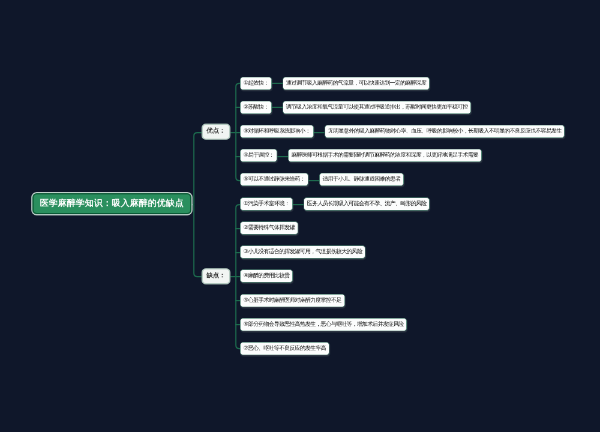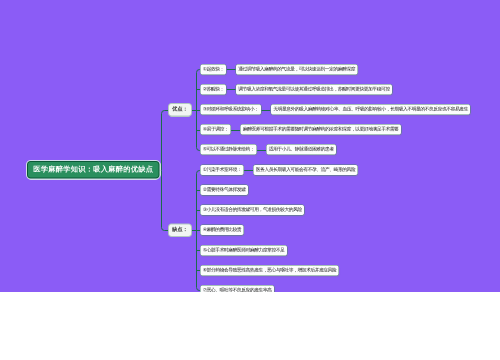--- a/index.html
+++ b/index.html
@@ -1,20 +1,20 @@
 <!DOCTYPE html>
 <html><head>
 <meta charset="utf-8">
 <title>医学麻醉学知识：吸入麻醉的优缺点</title>
 <style>
 html,body{margin:0;padding:0;background:#ffffff;}
 body{width:500px;height:360px;overflow:hidden;
   font-family:"Liberation Sans","DejaVu Sans",sans-serif;
   -webkit-font-smoothing:antialiased;text-rendering:geometricPrecision;}
-#viewport{position:relative;width:500px;height:292px;background:#8b5cf6;overflow:hidden;text-decoration:underline;}
+#viewport{position:relative;width:500px;height:360px;background:#0f172a;overflow:hidden;text-decoration:underline;}
 #stage{position:absolute;left:0;top:0;width:1000px;height:720px;
   transform:scale(0.5);transform-origin:0 0;background:transparent;}
 #links{position:absolute;left:0;top:0;width:500px;height:360px;z-index:0;}
 .node{position:absolute;box-sizing:border-box;display:flex;align-items:center;
   white-space:nowrap;line-height:1;will-change:transform;}
 .root{border-radius:7px;font-weight:bold;justify-content:center;
   background:#2a8f5e;border:2px solid #0a5935;color:#ffffff;font-size:14.5px;
   letter-spacing:0.5px;box-shadow:0 0 0 2px rgba(222,242,232,0.85);}
 .lvl2{border-radius:7px;background:#f1f5f3;border:2px solid #b2c9bf;color:#2b2b2b;
   font-size:10.4px;justify-content:center;font-weight:bold;letter-spacing:0.1px;}

